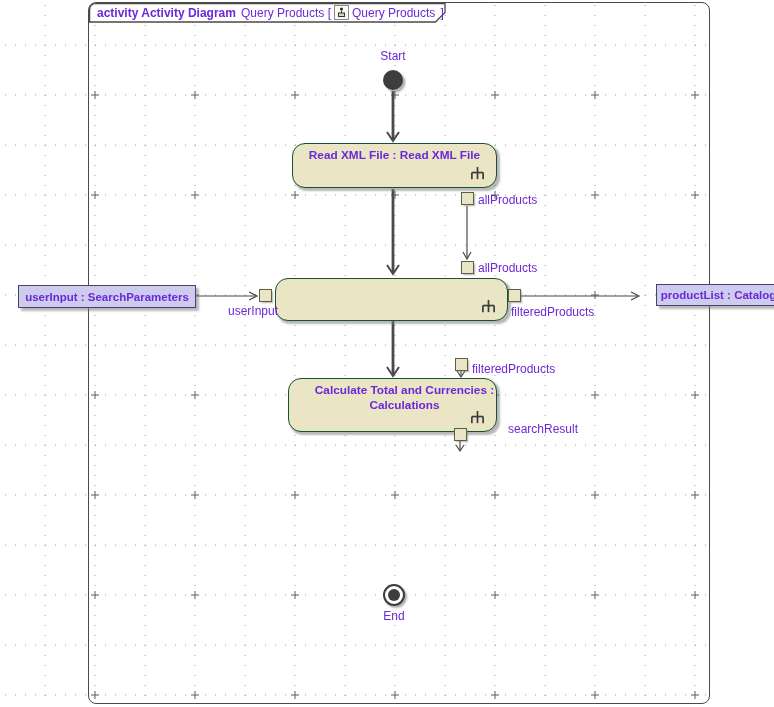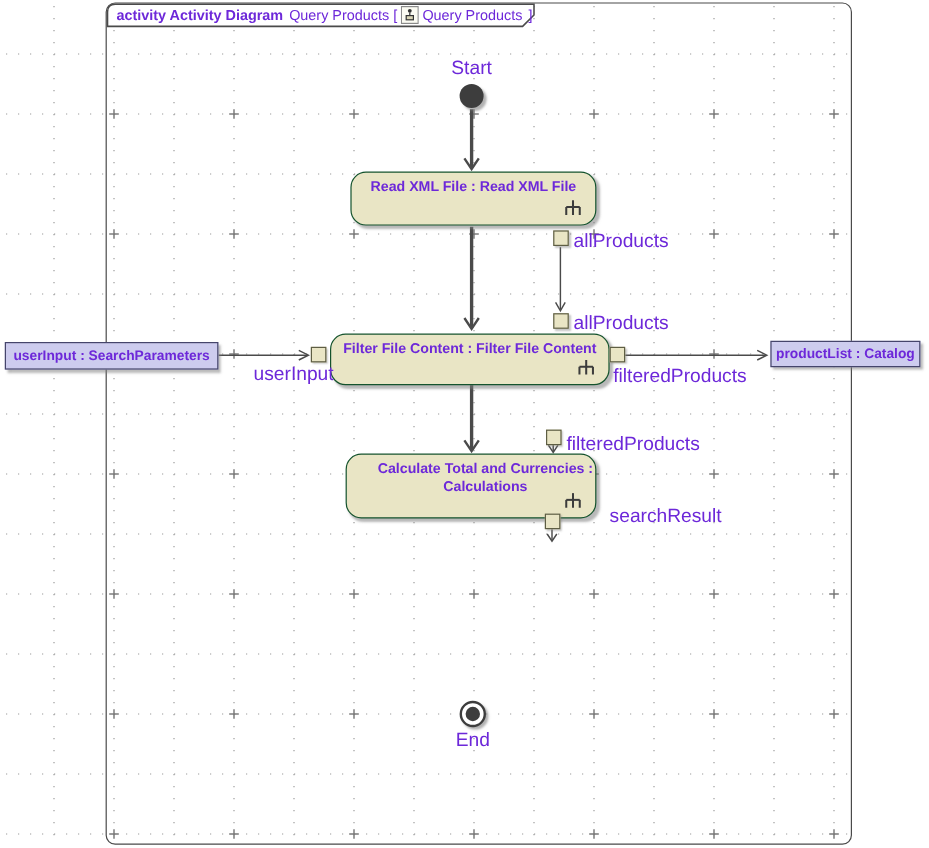--- a/index.html
+++ b/index.html
@@ -26,28 +26,28 @@
   .action{
     background:#e9e5c5;border:1px solid #14532d;border-radius:13px;
     box-shadow:2.5px 2.5px 2px rgba(125,125,125,.55);
     text-align:center;font-weight:bold;font-size:11.8px;padding-top:4px;line-height:15px;
   }
   .rake{position:absolute;right:11px;bottom:6px;}
   
   .objnode{
     background:#cdccee;border:1px solid #45456b;
     box-shadow:2.5px 2.5px 2px rgba(125,125,125,.55);
-    text-align:center;font-weight:bold;font-size:11.5px;white-space:nowrap;
+    text-align:center;font-weight:bold;font-size:11.5px;white-space:nowrap;margin-left:14px;
   }
   
   .pin{
     width:13px;height:13px;background:#e9e5c5;border:1px solid #5e5e44;
     box-shadow:1.5px 1.5px 1.5px rgba(125,125,125,.45);
   }
-  .lbl{font-size:16px;white-space:nowrap;z-index:3;position:absolute;}
+  .lbl{font-size:12px;white-space:nowrap;z-index:3;position:absolute;}
   
   #start-circle{
     width:20px;height:20px;border-radius:50%;background:#3d3d3d;
     box-shadow:2.5px 2.5px 2px rgba(125,125,125,.6);
   }
   #end-outer{
     width:22px;height:22px;border-radius:50%;background:#fff;border:2px solid #3d3d3d;
     box-shadow:2px 2px 2px rgba(125,125,125,.6);
     display:flex;align-items:center;justify-content:center;
   }
@@ -253,21 +253,20 @@
         </g>
     </svg>
   </div>
   <div class="node pin" style="left:461px;top:192px;"></div>
   <div class="lbl" style="left:478px;top:193px;">allProducts</div>
 
   <div class="node pin" style="left:461px;top:261px;"></div>
   <div class="lbl" style="left:478px;top:261px;">allProducts</div>
 
   <div class="node action" style="left:275px;top:278px;width:233px;height:43px;">
-    <span>Filter File Content : Filter File Content</span>
     <svg class="rake" width="15" height="15" viewBox="0 0 16 16">
       <g stroke="#3c3c3c" stroke-width="1.8" fill="none">
           <line x1="8" y1="1" x2="8" y2="7"></line>
           <line x1="2" y1="7" x2="14" y2="7"></line>
           <line x1="2" y1="7" x2="2" y2="14"></line>
           <line x1="8" y1="7" x2="8" y2="14"></line>
           <line x1="14" y1="7" x2="14" y2="14"></line>
         </g>
     </svg>
   </div>

